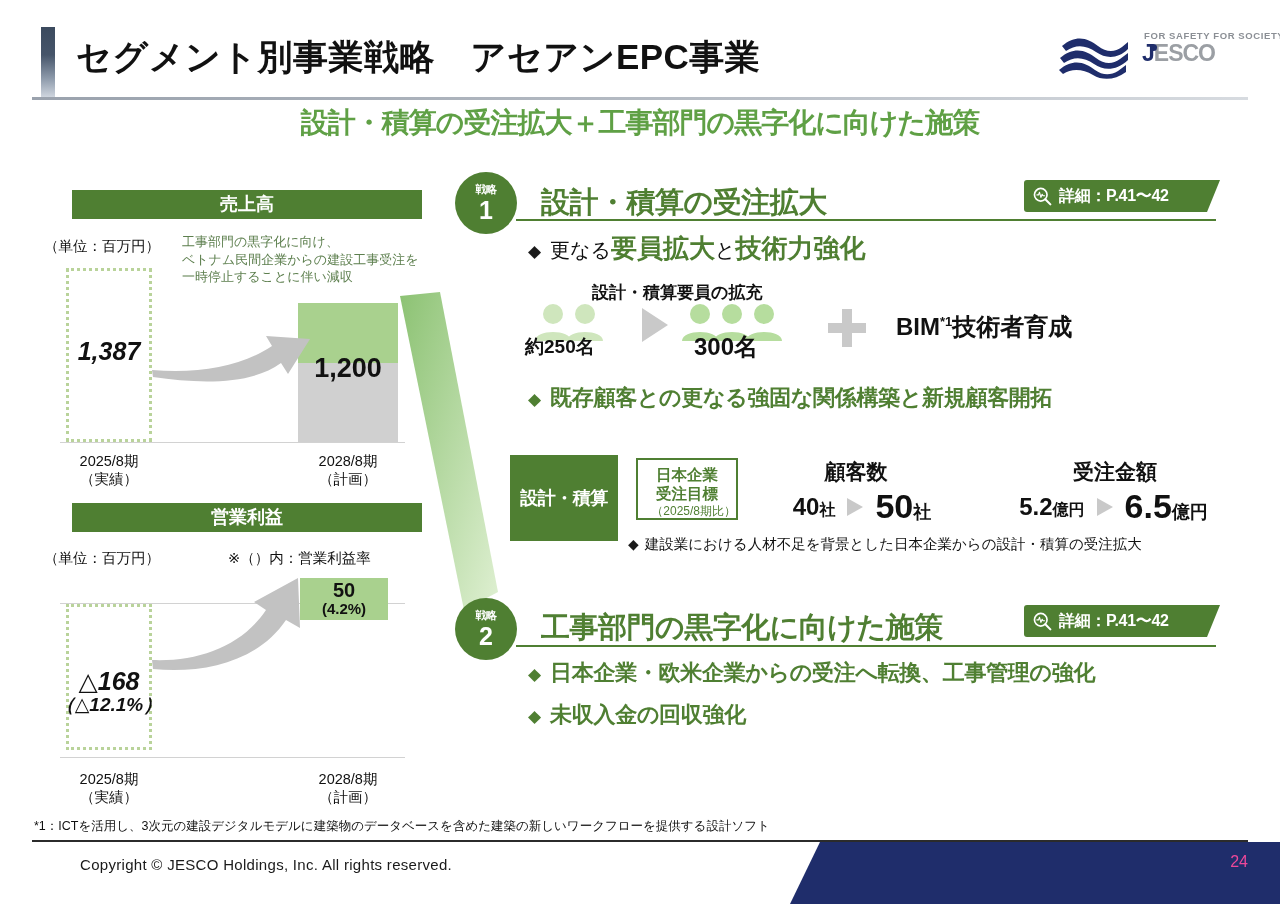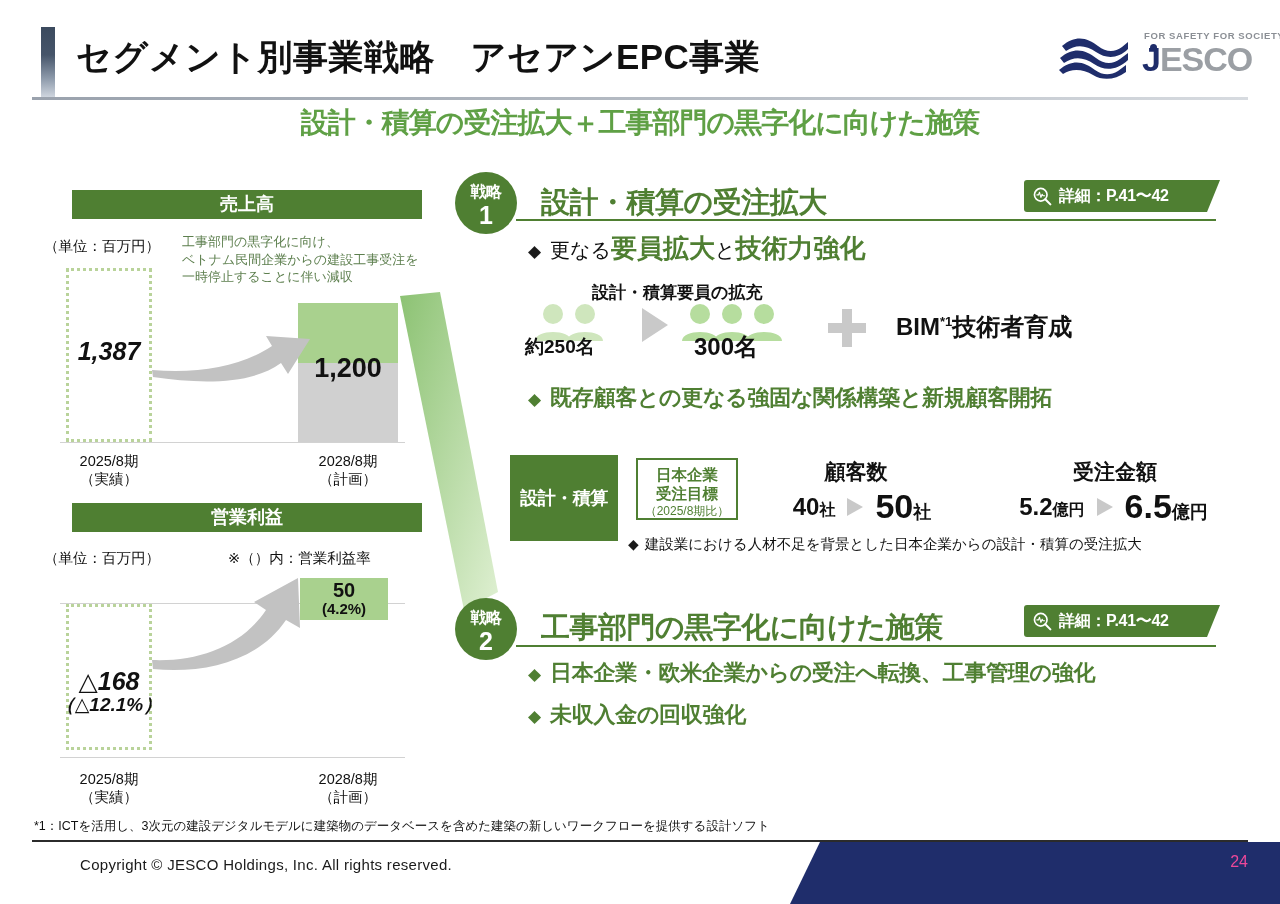--- a/index.html
+++ b/index.html
@@ -28,21 +28,21 @@
   
   .logo { position: absolute; right: 22px; top: 26px; width: 200px; height: 62px; }
   .logo-mark { position: absolute; left: 0; top: 6px; width: 78px; height: 48px; }
   .logo-tag {
     position: absolute; left: 86px; top: 4px;
     font-size: 9.5px; font-weight: 700; color: #8b8f95; letter-spacing: .6px;
     white-space: nowrap;
   }
   .logo-word {
     position: absolute; left: 84px; top: 14px;
-    font-size: 34px; font-weight: 700; color: #9b9fa4; letter-spacing: -1px;
+    font-size: 23px; font-weight: 700; color: #9b9fa4; letter-spacing: -1px;
     white-space: nowrap;
   }
   .logo-word .j { color: #1f2d6b; }
   .logo-dot {
     position: absolute; left: 92px; top: 18px; width: 7px; height: 7px;
     border-radius: 50%; background: #1f2d6b;
   }
 
   
   .headline {
@@ -96,21 +96,21 @@
   .gray-arrow { position: absolute; }
 
   
   .band { position: absolute; left: 380px; top: 292px; width: 140px; height: 320px; }
 
   
   .strat-circle {
     position: absolute; width: 62px; height: 62px; border-radius: 50%;
     background: #4f7f32; color: #fff; text-align: center;
   }
-  .strat-circle .s1 { font-size: 16px; font-weight: 700; line-height: 1; padding-top: 12px; letter-spacing: -.5px;}
+  .strat-circle .s1 { font-size: 11px; font-weight: 700; line-height: 1; padding-top: 12px; letter-spacing: -.5px;}
   .strat-circle .s2 { font-size: 25px; font-weight: 700; line-height: 1; padding-top: 3px; }
   .strat-title {
     position: absolute; font-size: 29px; font-weight: 700; color: #4f7f32;
     white-space: nowrap; letter-spacing: -.5px;
   }
   .strat-rule { position: absolute; height: 2px; background: #4f7f32; }
 
   .ref-badge { position: absolute; height: 32px; }
   .ref-body {
     position: absolute; left: 0; top: 0; height: 32px; background: #4f7f32;
@@ -147,21 +147,21 @@
   .seg-box {
     position: absolute; background: #4f7f32; color: #fff; 
     display: flex; align-items: center; justify-content: center;
     font-size: 18px; font-weight: 700; letter-spacing: -.5px;
   }
   .goal-box {
     position: absolute; border: 2px solid #4f7f32; background: #fff;
     text-align: center; color: #4f7f32; padding-top: 5px;
   }
   .goal-box .g1 { font-size: 15.5px; font-weight: 700; line-height: 1.25; }
-  .goal-box .g2 { font-size: 12px; font-weight: 400; line-height: 1.3; }
+  .goal-box .g2 { font-size: 12px; font-weight: 400; line-height: 1.3; text-align: right; }
   .metric-title {
     position: absolute; font-size: 21px; font-weight: 700; color: #111;
     text-align: center; white-space: nowrap;
   }
   .metric-vals {
     position: absolute; white-space: nowrap; display: flex; align-items: center;
   }
   .mv-small { font-size: 24px; font-weight: 700; color: #111; }
   .mv-small .u { font-size: 16px; }
   .mv-big { font-size: 34px; font-weight: 700; color: #111; }

